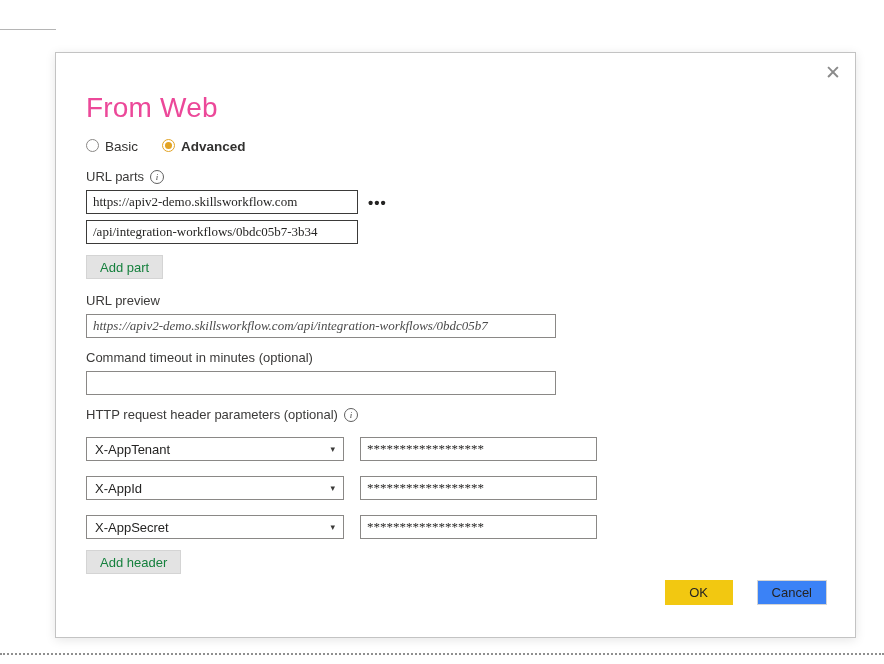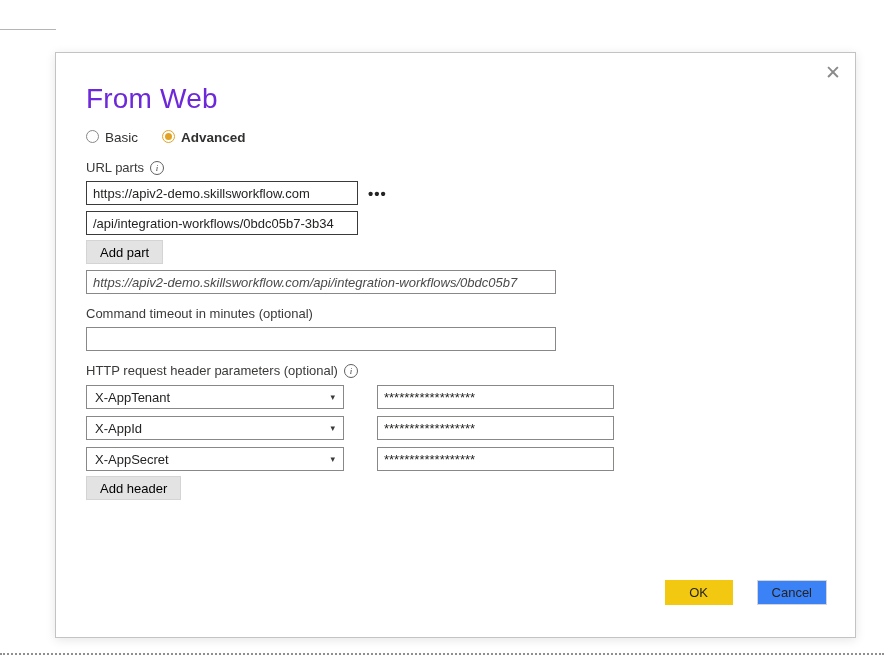--- a/index.html
+++ b/index.html
@@ -9,59 +9,59 @@
   .bottom-dotted { position:absolute; left:0; right:0; top:653px; border-top:2px dotted #8f8f8f; }
 
   .dialog { position:absolute; left:55px; top:52px; width:801px; height:586px;
             background:#ffffff; border:1px solid #c3c3c3;
             box-shadow:0 2px 10px rgba(0,0,0,0.10);
             padding:0 30px; }
 
   .close { position:absolute; top:10px; right:14px; font-size:19px; color:#8a8a8a;
            cursor:pointer; line-height:1; }
 
-  .title { margin-top:30px; font-size:28px; font-weight:400; color:#6d28d9; letter-spacing:0.2px; }
+  .title { margin-top:39px; font-size:28px; font-weight:400; color:#ec4899; letter-spacing:0.2px; }
 
   .radio-row { margin-top:15px; display:flex; align-items:center; gap:24px;
                font-size:13.5px; color:#323130; }
   .radio { display:flex; align-items:flex-start; gap:6px; cursor:pointer; }
   .rb { width:13px; height:13px; border-radius:50%; border:1px solid #8a8886;
         display:inline-block; position:relative; background:#fff; }
   .rb.checked { border-color:#e2a324; }
   .rb.checked::before { content:""; position:absolute; inset:2px; border-radius:50%; background:#e2a324; }
   .radio .bold { font-weight:bold; }
 
   .field-label { margin-top:15px; font-size:13px; color:#3b3a39;
                  display:flex; align-items:center; gap:6px; }
   .info { width:14px; height:14px; border:1px solid #5f5f5f; border-radius:50%;
           display:inline-flex; align-items:center; justify-content:center;
           font-size:9px; color:#444; font-style:italic;
           font-family:"Liberation Serif", serif; }
 
   .row { margin-top:6px; display:flex; align-items:center; }
   .txt { height:24px; border:1px solid #8a8886; font-size:13px; padding:1px 6px;
-         color:#252423; font-family:Liberation Sans, sans-serif; background:#fff; white-space:nowrap;
+         color:#252423; font-family:Liberation Serif, serif; background:#fff; white-space:nowrap;
          overflow:hidden; }
   .txt.dark { border-color:#3b3a39; }
   .w270 { width:272px; }
   .w470 { width:470px; }
   .w235 { width:237px; }
   .italic { font-style:italic; color:#4a4a4a; }
 
   .ellipsis { margin-left:10px; font-size:15px; font-weight:bold; color:#252423;
               letter-spacing:1px; cursor:pointer; line-height:1; }
 
-  .gray-btn { margin-top:5px; background:#e3e3e3; border:1px solid #d4d4d4;
-              height:24px; padding:0 13px; font-size:13px; color:#000000;
+  .gray-btn { margin-top:11px; background:#e3e3e3; border:1px solid #d4d4d4;
+              height:24px; padding:0 13px; font-size:13px; color:#15803d;
               font-family:inherit; cursor:pointer; }
 
   .mt22 { margin-top:12px; }
   .mt14 { margin-top:14px; }
 
-  .hrow { display:flex; gap:33px; margin-top:7px; align-items:center; }
+  .hrow { display:flex; gap:16px; margin-top:15px; align-items:center; }
   .dropdown { width:258px; height:24px; border:1px solid #8a8886; background:#fff;
               display:flex; align-items:center; justify-content:space-between;
               padding:0 8px; font-size:13px; color:#252423; cursor:pointer; }
   .chev { font-size:9px; color:#3b3a39; }
 
   .footer { position:absolute; right:28px; bottom:32px; display:flex; gap:24px; }
   .btn { height:25px; min-width:68px; border:none; font-size:13px; color:#252423;
          font-family:inherit; cursor:pointer; padding:0 14px; }
   .btn.ok { background:#f2c811; }
   .btn.cancel { background:#3b82f6; border:1px solid #d4d4d4; }
@@ -98,20 +98,23 @@
     <input class="txt dark w270" type="text" value="https://apiv2-demo.skillsworkflow.com" style="">
     <span class="ellipsis">•••</span>
   </div>
 
   <div class="row">
     <input class="txt dark w270" type="text" value="/api/integration-workflows/0bdc05b7-3b34" style="">
   </div>
 
   <button class="gray-btn">Add part</button>
 
+  <div class="field-label mt14">
+    <span>URL preview</span>
+  </div>
 
   <div class="row">
     <input class="txt italic w470" type="text" readonly="" value="https://apiv2-demo.skillsworkflow.com/api/integration-workflows/0bdc05b7" style="">
   </div>
 
   <div class="field-label mt22">
     <span>Command timeout in minutes (optional)</span>
   </div>
 
   <div class="row">

